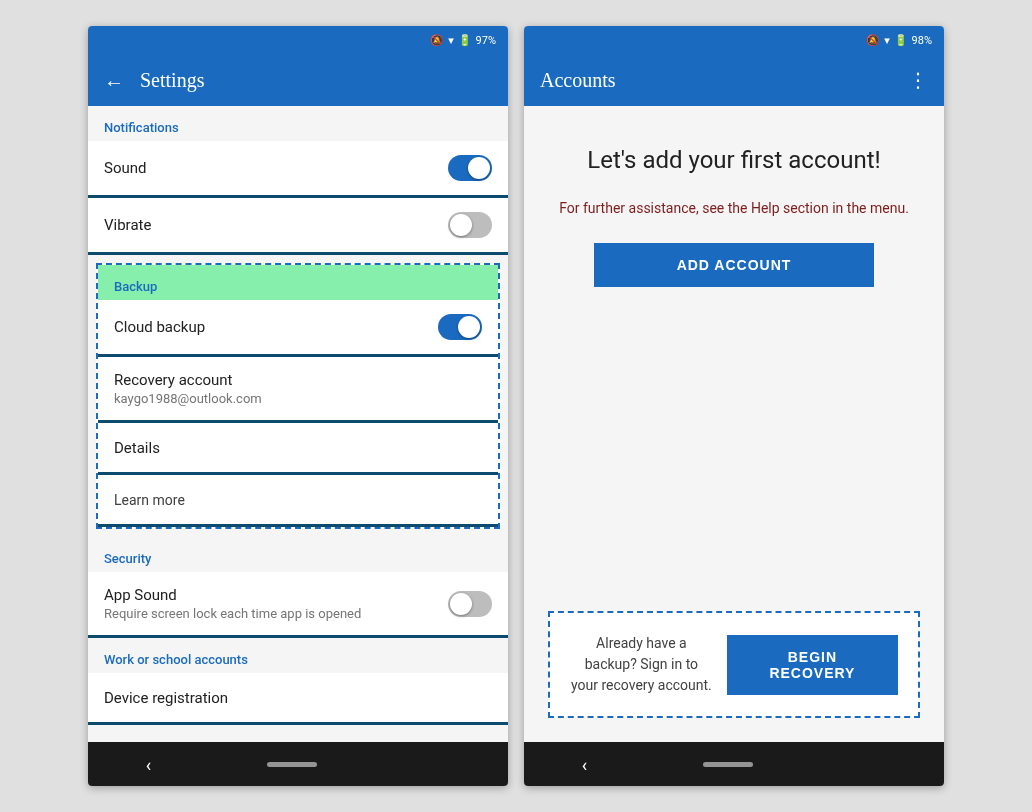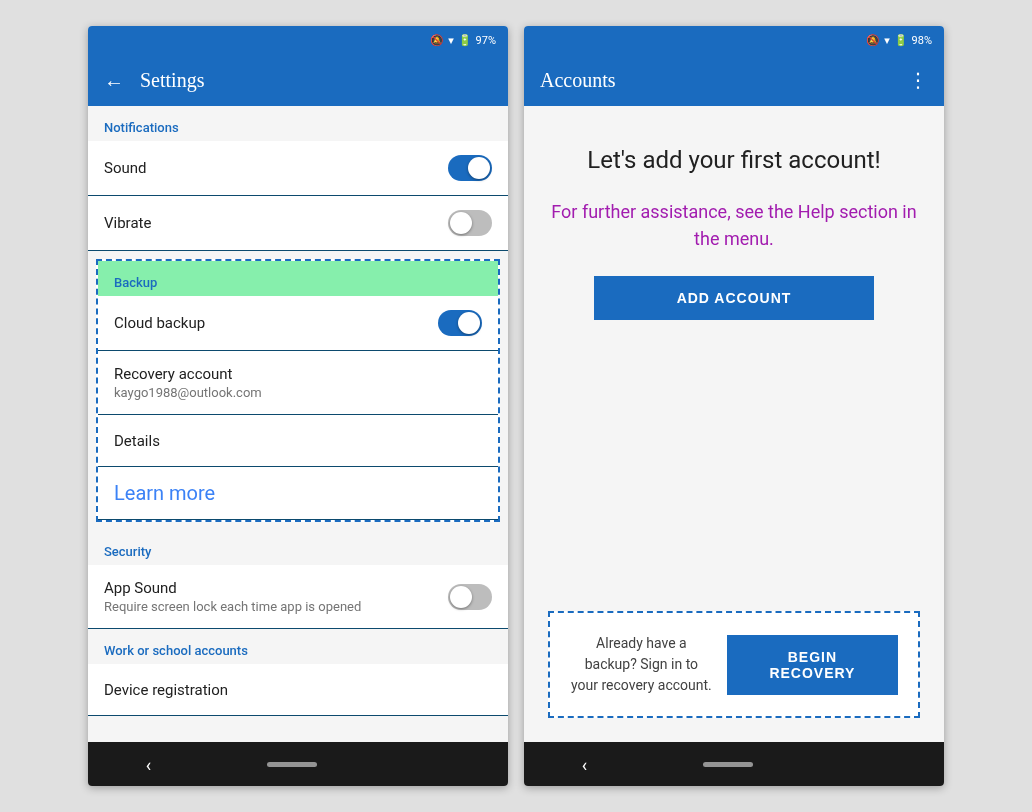--- a/index.html
+++ b/index.html
@@ -81,21 +81,21 @@
       font-weight: 500;
       padding: 14px 16px 6px 16px;
       background: #f5f5f5;
     }
     .setting-item {
       background: #fff;
       padding: 14px 16px;
       display: flex;
       align-items: center;
       justify-content: space-between;
-      border-bottom: 1px solid #0c4a6e;
+      border-bottom: 3px solid #0c4a6e;
       min-height: 52px;
     }
     .setting-item-text {
       flex: 1;
     }
     .setting-item-label {
       font-size: 15px;
       color: #212121;
     }
     .setting-item-sublabel {
@@ -171,22 +171,22 @@
       padding: 40px 24px 24px 24px;
       gap: 24px;
     }
     .add-account-title {
       font-size: 24px;
       font-weight: 400;
       color: #212121;
       text-align: center;
     }
     .add-account-subtitle {
-      font-size: 18px;
-      color: #a21caf;
+      font-size: 14px;
+      color: #7f1d1d;
       text-align: center;
       line-height: 1.5;
     }
     .btn-primary {
       background: #1a6bbf;
       color: white;
       border: none;
       padding: 14px 32px;
       font-size: 14px;
       font-weight: 700;
@@ -256,21 +256,21 @@
         <div class="setting-item">
           <div class="setting-item-text">
             <div class="setting-item-label">Recovery account</div>
             <div class="setting-item-sublabel">kaygo1988@outlook.com</div>
           </div>
         </div>
         <div class="setting-item">
           <span class="setting-item-label">Details</span>
         </div>
         <div class="setting-item">
-          <span class="setting-item-label" style="color:#3b82f6; font-size:20px;">Learn more</span>
+          <span class="setting-item-label" style="color:#404040; font-size:14px;">Learn more</span>
         </div>
       </div>
 
       <div>
         <div class="section-header">Security</div>
         <div class="setting-item">
           <div class="setting-item-text">
             <div class="setting-item-label">App Sound</div>
             <div class="setting-item-sublabel">Require screen lock each time app is opened</div>
           </div>

